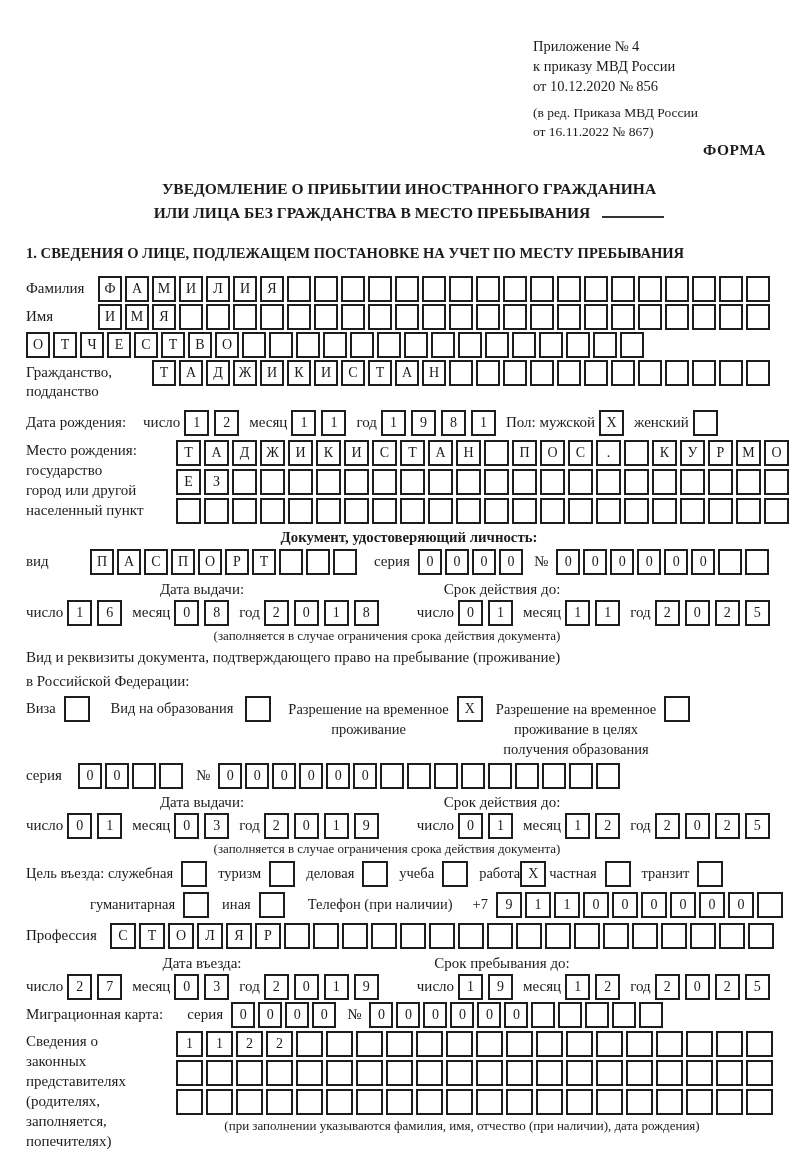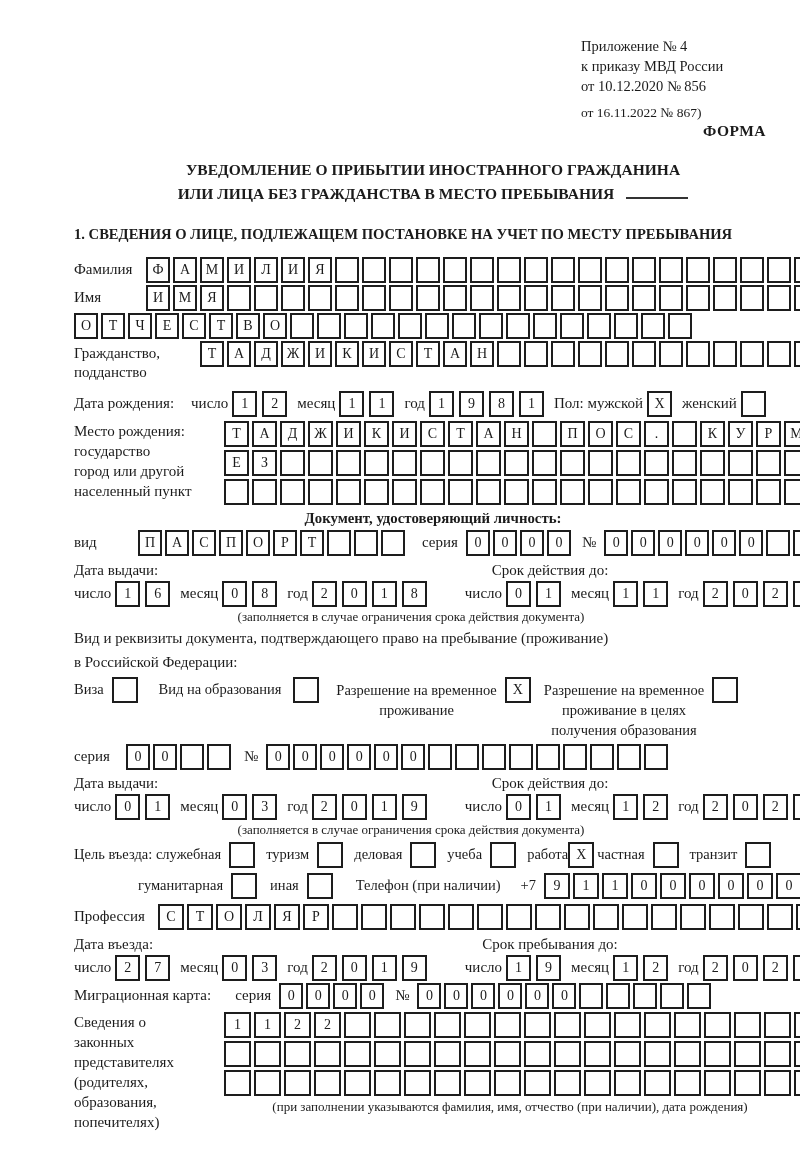--- a/index.html
+++ b/index.html
@@ -1,18 +1,18 @@
 <!DOCTYPE html>
 <html><head>
 <meta charset="utf-8">
 <style>
   html,body{margin:0;padding:0;background:#fff;}
   body{width:800px;height:1163px;overflow:hidden;color:#1b1b1b;
        font-family:"Liberation Serif","DejaVu Serif",serif;}
-  .page{box-sizing:border-box;width:800px;height:1163px;padding:36px 8px 10px 74px;}
+  .page{box-sizing:border-box;width:800px;height:1163px;padding:36px 8px 10px 26px;}
 
   .appendix{margin-left:507px;font-size:14.5px;line-height:20px;}
   .appendix-note{font-size:13.5px;line-height:19px;margin-top:7px;}
   .form-marker{text-align:right;padding-right:26px;font-weight:bold;font-size:15.5px;letter-spacing:.5px;}
   .title{text-align:center;font-weight:bold;font-size:15.5px;margin-top:18px;line-height:24px;}
   .blank{display:inline-block;width:62px;border-bottom:2px solid #333;margin-left:12px;height:14px;}
   .section{font-weight:bold;font-size:14.6px;margin-top:20px;margin-bottom:14px;white-space:nowrap;}
 
   .row{display:flex;align-items:flex-start;margin-bottom:2px;font-size:15px;}
   .lbl{white-space:nowrap;padding-top:3px;line-height:19px;flex:none;}
@@ -36,21 +36,21 @@
   .row-citizenship{margin-bottom:9px;}
   .row-birthdate{margin-bottom:4px;}
   .row-birthplace .cell{width:21px;}
   .row-identity-doc-header{margin:2px 0 3px;}
   .row-doc-type{margin-bottom:5px;}
   .dates .cell{width:21px;margin-right:5px;}
   .dates .lbl{margin-left:5px;padding-right:4px;}
   .dates .lbl:first-child{margin-left:0;}
   .hdrs{margin-bottom:1px;}
   .hdrs .lbl{padding-top:0;font-size:15px;}
-  .hdr-left{width:352px;}
+  .hdr-left{width:352px;text-align:center;}
   .hdr-right{width:248px;text-align:center;}
   .row.note{display:block;text-align:center;padding-right:44px;font-size:13px;margin:0 0 5px;line-height:15px;}
   .row.cap{display:block;font-size:15px;margin-bottom:5px;line-height:19px;}
   .row.center{display:block;text-align:center;}
   .row.bold{font-weight:bold;font-size:14.8px;}
   .choice{font-size:14.5px;}
   .choice .cell{width:22px;}
   .ctr{text-align:center;line-height:20px;}
   .row-residence-doc-type{margin-bottom:4px;}
   .row-residence-series{margin-bottom:4px;}
@@ -63,20 +63,21 @@
 </style>
 </head>
 <body>
 
 <div class="page">
   <div class="appendix">
     <div>Приложение № 4</div>
     <div>к приказу МВД России</div>
     <div>от 10.12.2020 № 856</div>
     <div class="appendix-note">
+      <div>(в ред. Приказа МВД России</div>
       <div>от 16.11.2022 № 867)</div>
     </div>
   </div>
 
   <div class="form-marker">ФОРМА</div>
 
   <div class="title">
     <div>УВЕДОМЛЕНИЕ О ПРИБЫТИИ ИНОСТРАННОГО ГРАЖДАНИНА</div>
     <div>
       <span>ИЛИ ЛИЦА БЕЗ ГРАЖДАНСТВА В МЕСТО ПРЕБЫВАНИЯ</span><span class="blank"></span>
@@ -668,21 +669,21 @@
           <span class="cell"></span>
           <span class="cell"></span>
         </span>
       </div>
       <div class="row row-legal-representatives">
         <div class="mlabel">
           <div>Сведения о</div>
           <div>законных</div>
           <div>представителях</div>
           <div>(родителях,</div>
-          <div>образования,</div>
+          <div>заполняется,</div>
           <div>попечителях)</div>
         </div>
         <div class="mcol">
           <span class="cells">
             <span class="cell">1</span>
             <span class="cell">1</span>
             <span class="cell">2</span>
             <span class="cell">2</span>
             <span class="cell"></span>
             <span class="cell"></span>

